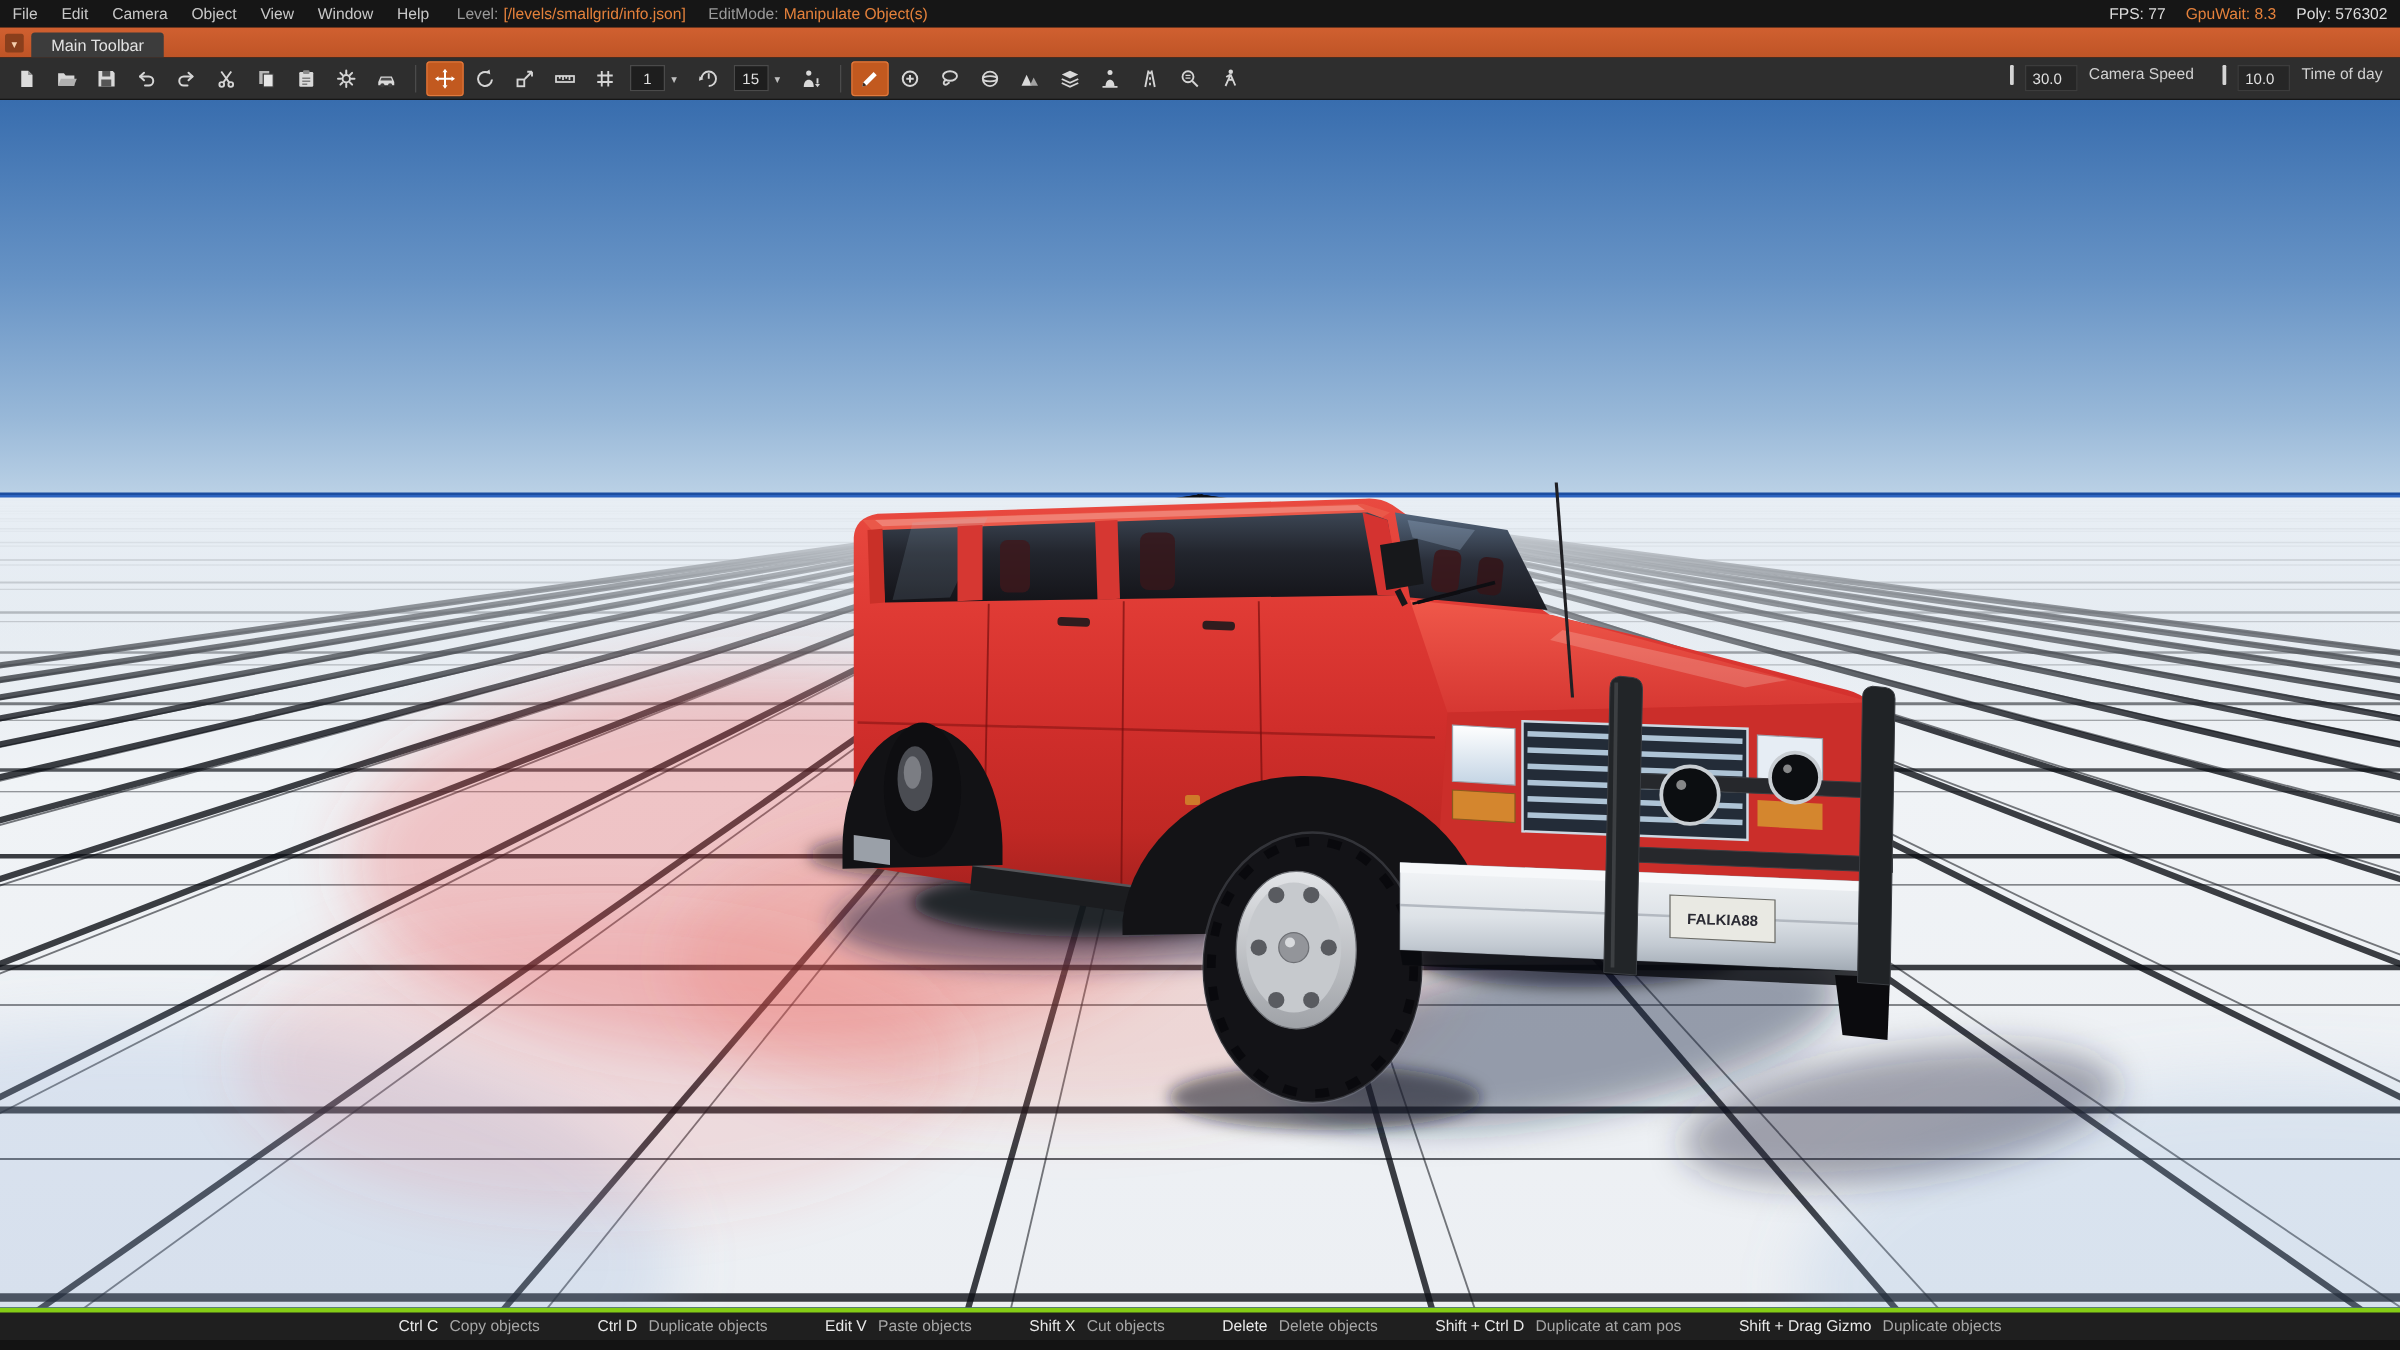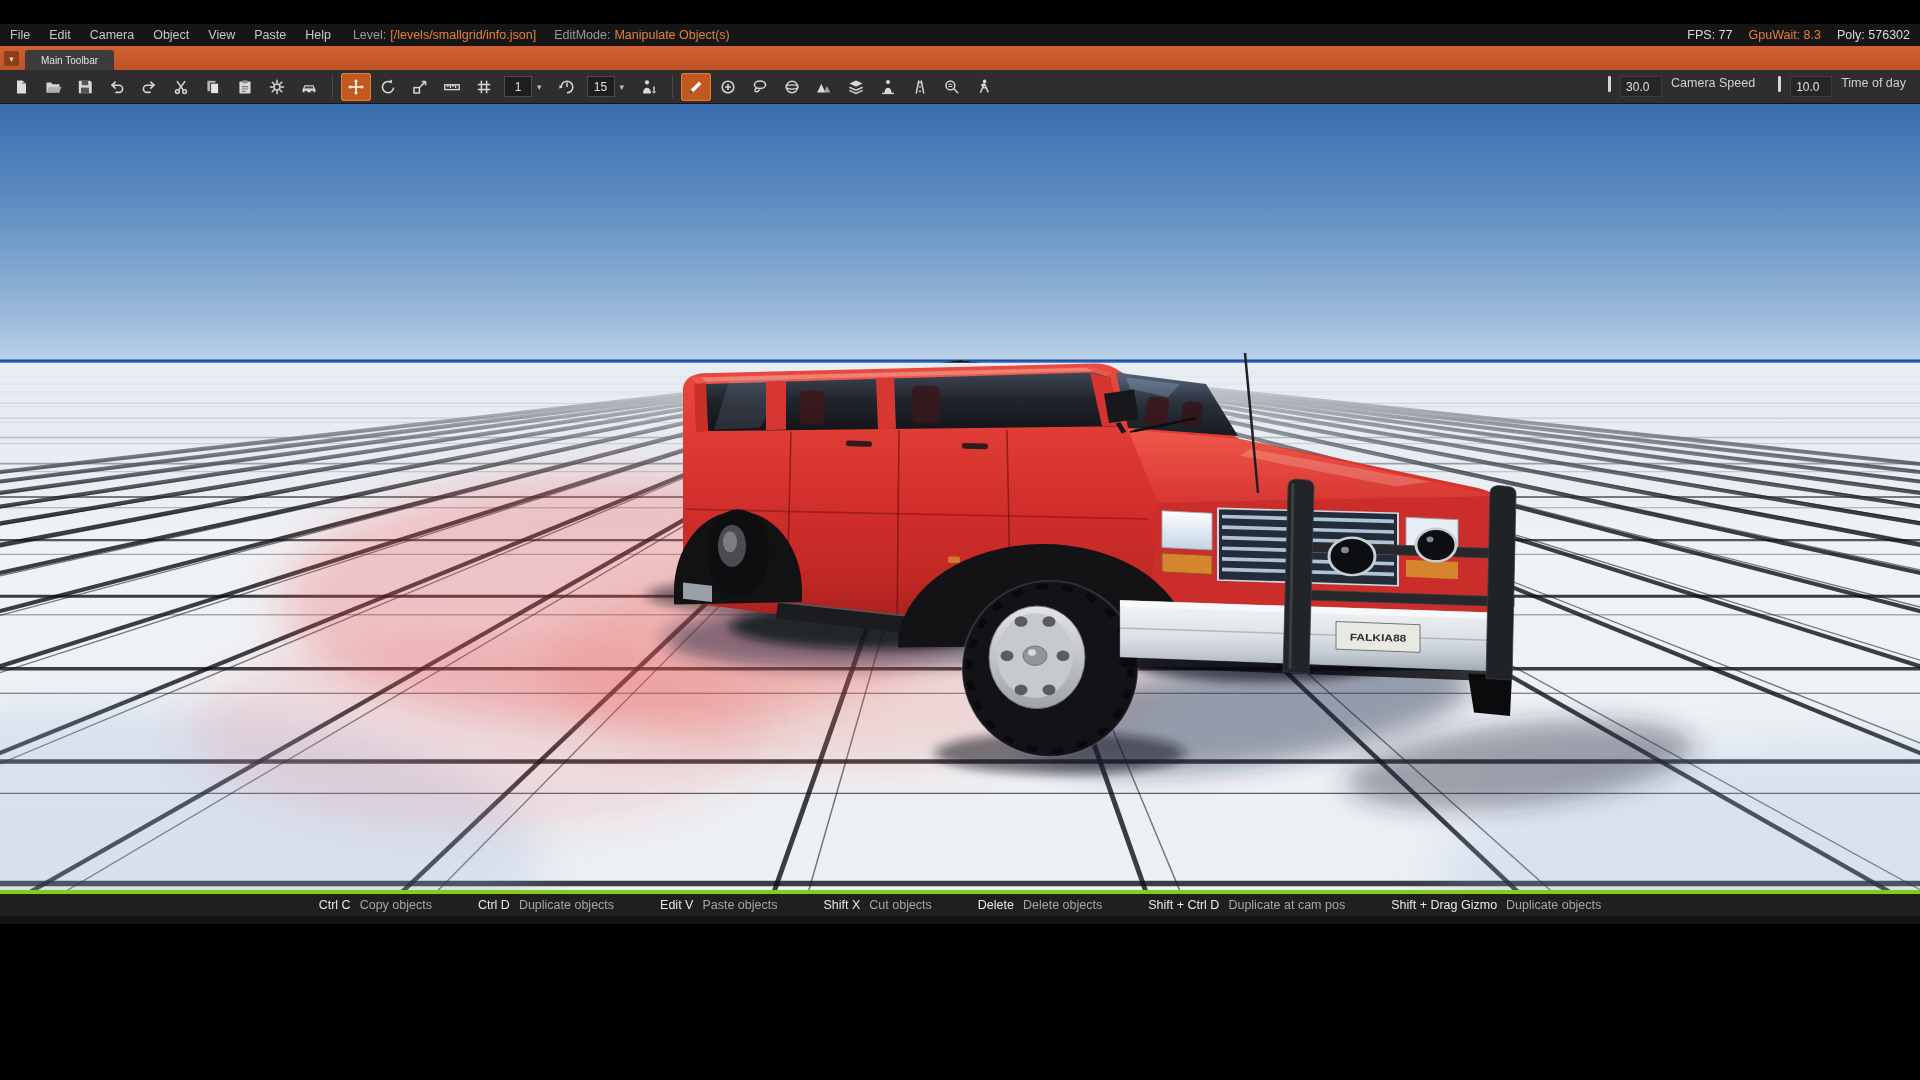--- a/index.html
+++ b/index.html
@@ -1,36 +1,36 @@
 <!DOCTYPE html>
 <html><head>
 <meta charset="utf-8">
 <style>
   * { box-sizing: border-box; margin: 0; padding: 0; }
   html,body { width:1920px; height:1080px; overflow:hidden; background:#000;
               font-family:"Liberation Sans", sans-serif; }
-  .app { width:1920px; height:900px; display:flex; flex-direction:column;margin-top:24px; }
+  .app { width:1920px; height:1080px; display:flex; flex-direction:column; }
 
   
   .menubar { height:22px; background:#161616; display:flex; align-items:center;
              font-size:12.5px; color:#c8c8c8; padding:0 10px; flex:0 0 22px; }
   .menu-items { display:flex; gap:19px; }
   .menu-item { cursor:default; }
   .level-info { display:flex; gap:4px; margin-left:22px; white-space:nowrap; }
   .dim { color:#9a9a9a; }
   .orange { color:#e4813b; }
   .stats { margin-left:auto; display:flex; gap:16px; color:#dcdcdc; white-space:nowrap; }
 
   
   .tabbar { height:24px; background:linear-gradient(#d06030,#bf5426); display:flex;
             align-items:flex-end; padding:0 4px; gap:6px; flex:0 0 24px; }
   .collapse-btn { width:15px; height:15px; margin-bottom:4px; background:#8a3f1c;
                   color:#f4cfae; font-size:9px; display:flex; align-items:center;
                   justify-content:center; border-radius:2px; }
-  .tab { height:20px; background:#3c3c3c; color:#e2e2e2; font-size:10px;
+  .tab { height:20px; background:#3c3c3c; color:#e2e2e2; font-size:13px;
          display:flex; align-items:center; padding:0 16px; border-radius:3px 3px 0 0; }
 
   
   .toolbar { height:34px; background:#2e2e2e; display:flex; align-items:center;
              padding:0 6px; gap:2px; border-bottom:1px solid #161616; flex:0 0 34px; }
   .tb-btn { width:30px; height:28px; display:flex; align-items:center;
             justify-content:center; border-radius:3px; flex:0 0 auto; }
   .tb-btn.active { background:#c2591f; box-shadow:inset 0 0 0 1px #e07a3e; }
   .tb-sep { width:1px; height:22px; background:#4b4b4b; margin:0 6px; flex:0 0 1px; }
   .tb-combo { display:flex; align-items:center; margin:0 3px; }
@@ -65,21 +65,21 @@
 
 <div class="app">
 
   <div class="menubar">
     <div class="menu-items">
       <span class="menu-item">File</span>
       <span class="menu-item">Edit</span>
       <span class="menu-item">Camera</span>
       <span class="menu-item">Object</span>
       <span class="menu-item">View</span>
-      <span class="menu-item">Paste</span>
+      <span class="menu-item">Window</span>
       <span class="menu-item">Help</span>
     </div>
     <div class="level-info">
       <span class="dim">Level:</span>
       <span class="orange">[/levels/smallgrid/info.json]</span>
       <span class="dim" style="margin-left:14px;">EditMode:</span>
       <span class="orange">Manipulate Object(s)</span>
     </div>
     <div class="stats">
       <span>FPS: 77</span>

